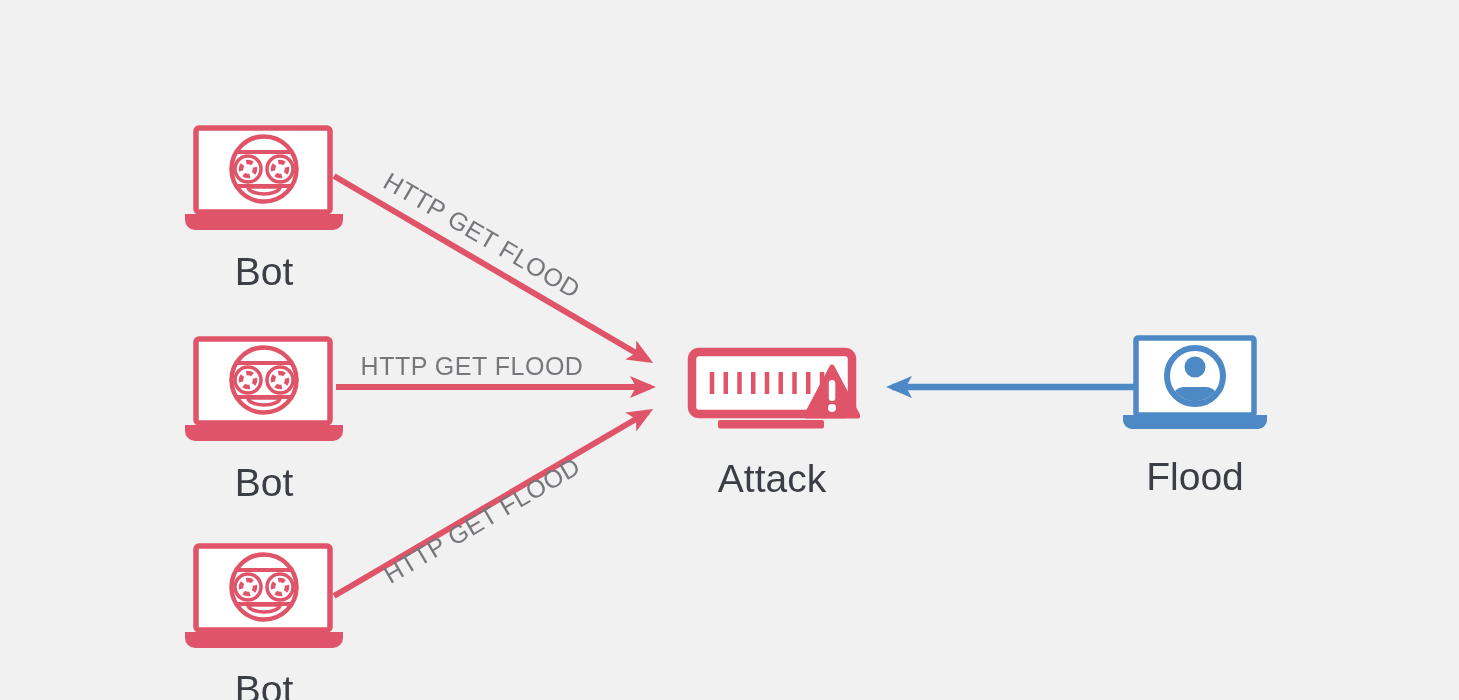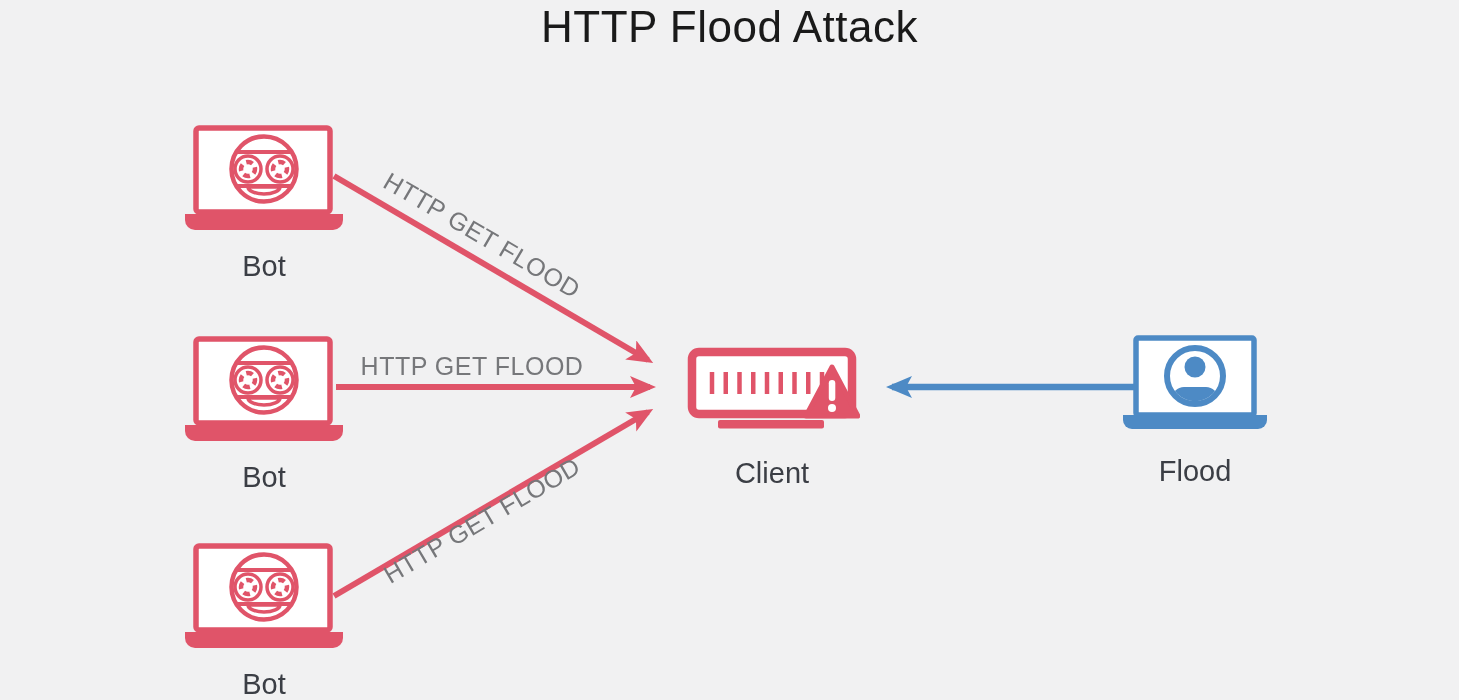--- a/index.html
+++ b/index.html
@@ -8,38 +8,37 @@
     position:relative;width:1459px;height:700px;overflow:hidden;
     background:#f1f1f2;margin:0 auto;
   }
   .title{
     position:absolute;left:0;right:0;top:2px;text-align:center;
     font-size:44px;color:#1a1a1a;letter-spacing:.5px;
   }
   .node{position:absolute;text-align:center;}
   .node svg{display:block;}
   .node-label{
-    margin-top:17px;font-size:29px;color:#3b3e45;
+    margin-top:17px;font-size:39px;color:#3b3e45;
   }
   .server-node .node-label{margin-top:26px;}
   .client-node .node-label{margin-top:25px;}
   .edge-label{
     position:absolute;width:260px;text-align:center;
     font-size:25px;color:#76777a;letter-spacing:.5px;white-space:nowrap;
   }
   .rot-down{transform:rotate(30.4deg);}
   .rot-up{transform:rotate(-30.4deg);}
   #arrow-layer{position:absolute;left:0;top:0;}
 </style>
 </head>
 <body>
 
 <div id="stage">
 
-  <div class="title">HTTP Flood Attack</div>
 
   <svg id="arrow-layer" width="1459" height="700" viewBox="0 0 1459 700">
     <defs>
       <marker id="ah-red" markerUnits="userSpaceOnUse" markerWidth="28" markerHeight="24" refX="20" refY="11" orient="auto">
         <path d="M0,0 L26,11 L0,22 L6,11 Z" fill="#e05469"></path>
       </marker>
       <marker id="ah-blue" markerUnits="userSpaceOnUse" markerWidth="28" markerHeight="24" refX="20" refY="11" orient="auto">
         <path d="M0,0 L26,11 L0,22 L6,11 Z" fill="#4d8ac5"></path>
       </marker>
     </defs>
@@ -121,21 +120,21 @@
         <line x1="124.25" y1="25" x2="124.25" y2="47"></line>
         <line x1="138" y1="25" x2="138" y2="47"></line>
       </g>
       <rect x="34" y="73" width="106" height="8.5" rx="2" fill="#e05469"></rect>
       <g>
         <path d="M148,20 L174,69 L122,69 Z" fill="#e05469" stroke="#e05469" stroke-width="5" stroke-linejoin="round"></path>
         <rect x="144.8" y="33" width="6.5" height="21" rx="3.2" fill="#ffffff"></rect>
         <circle cx="148" cy="61" r="4" fill="#ffffff"></circle>
       </g>
     </svg>
-    <div class="node-label">Client</div>
+    <div class="node-label">Attack</div>
   </div>
 
   <div class="node client-node" style="left:1122px;top:334px;width:146px;">
     <svg width="146" height="96" viewBox="0 0 146 96">
       <defs>
         <clipPath id="user-circle-clip">
             <circle cx="73" cy="42" r="25.2"></circle>
           </clipPath>
       </defs>
       <rect x="14" y="4" width="118" height="77" rx="2" fill="#ffffff" stroke="#4d8ac5" stroke-width="5.5"></rect>

